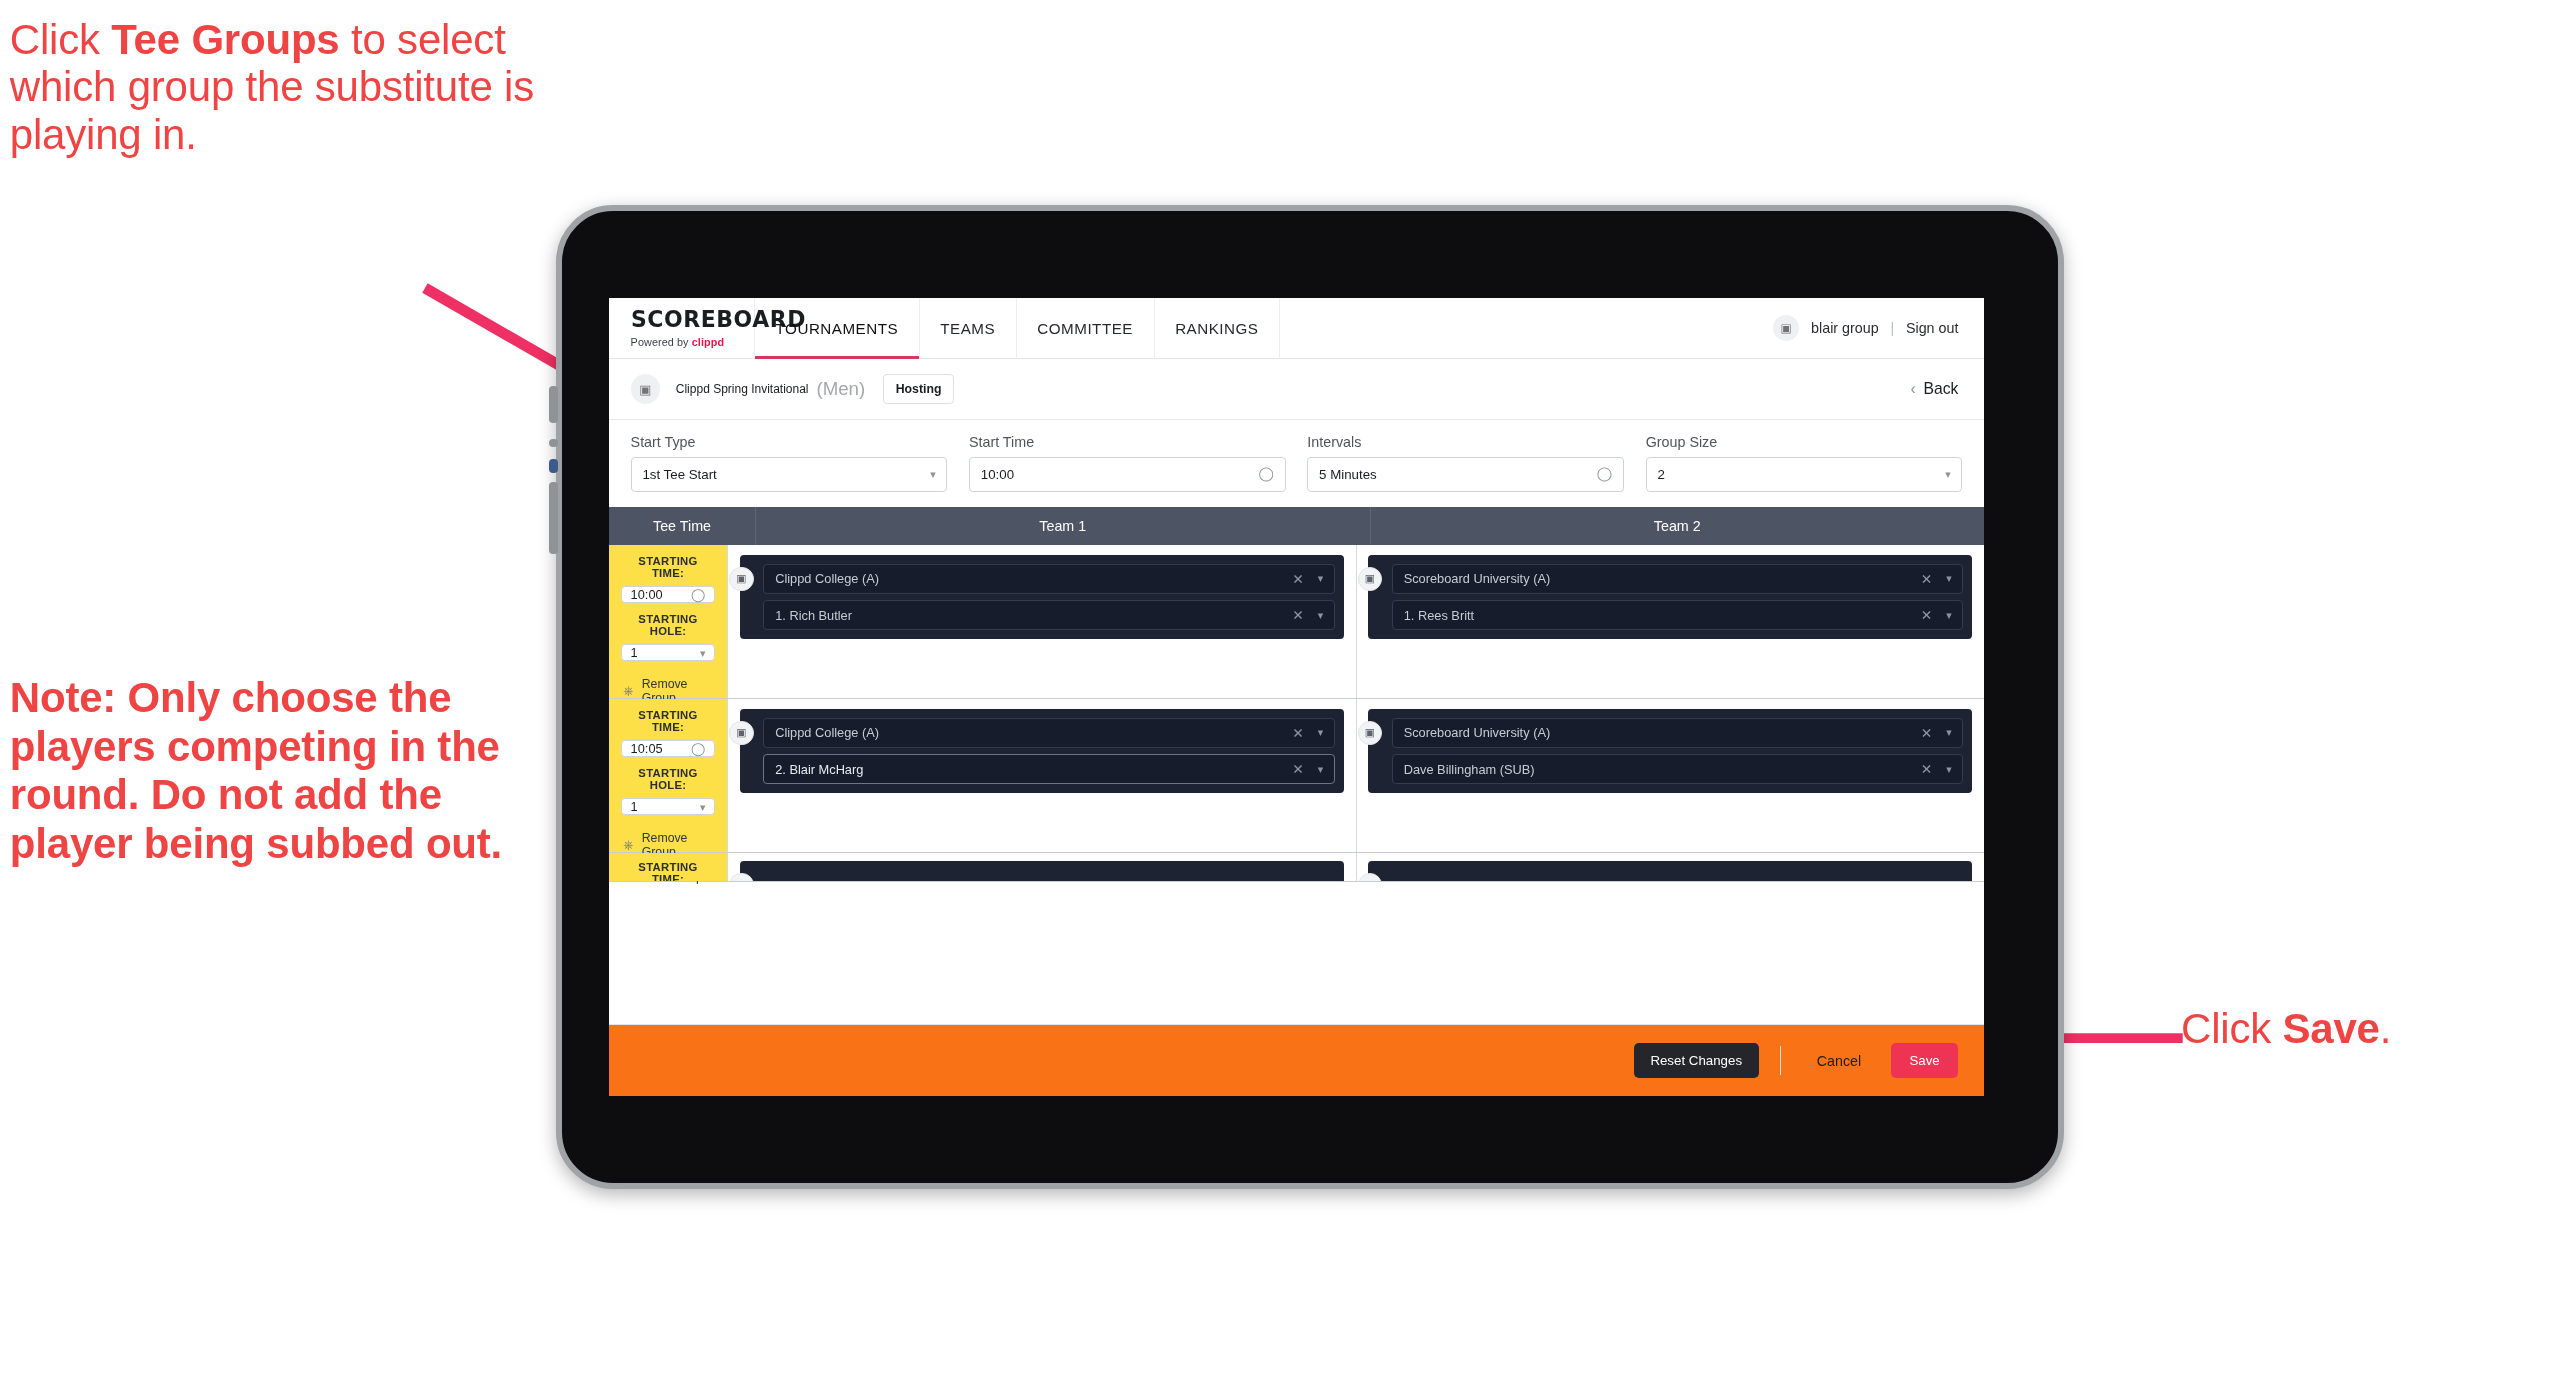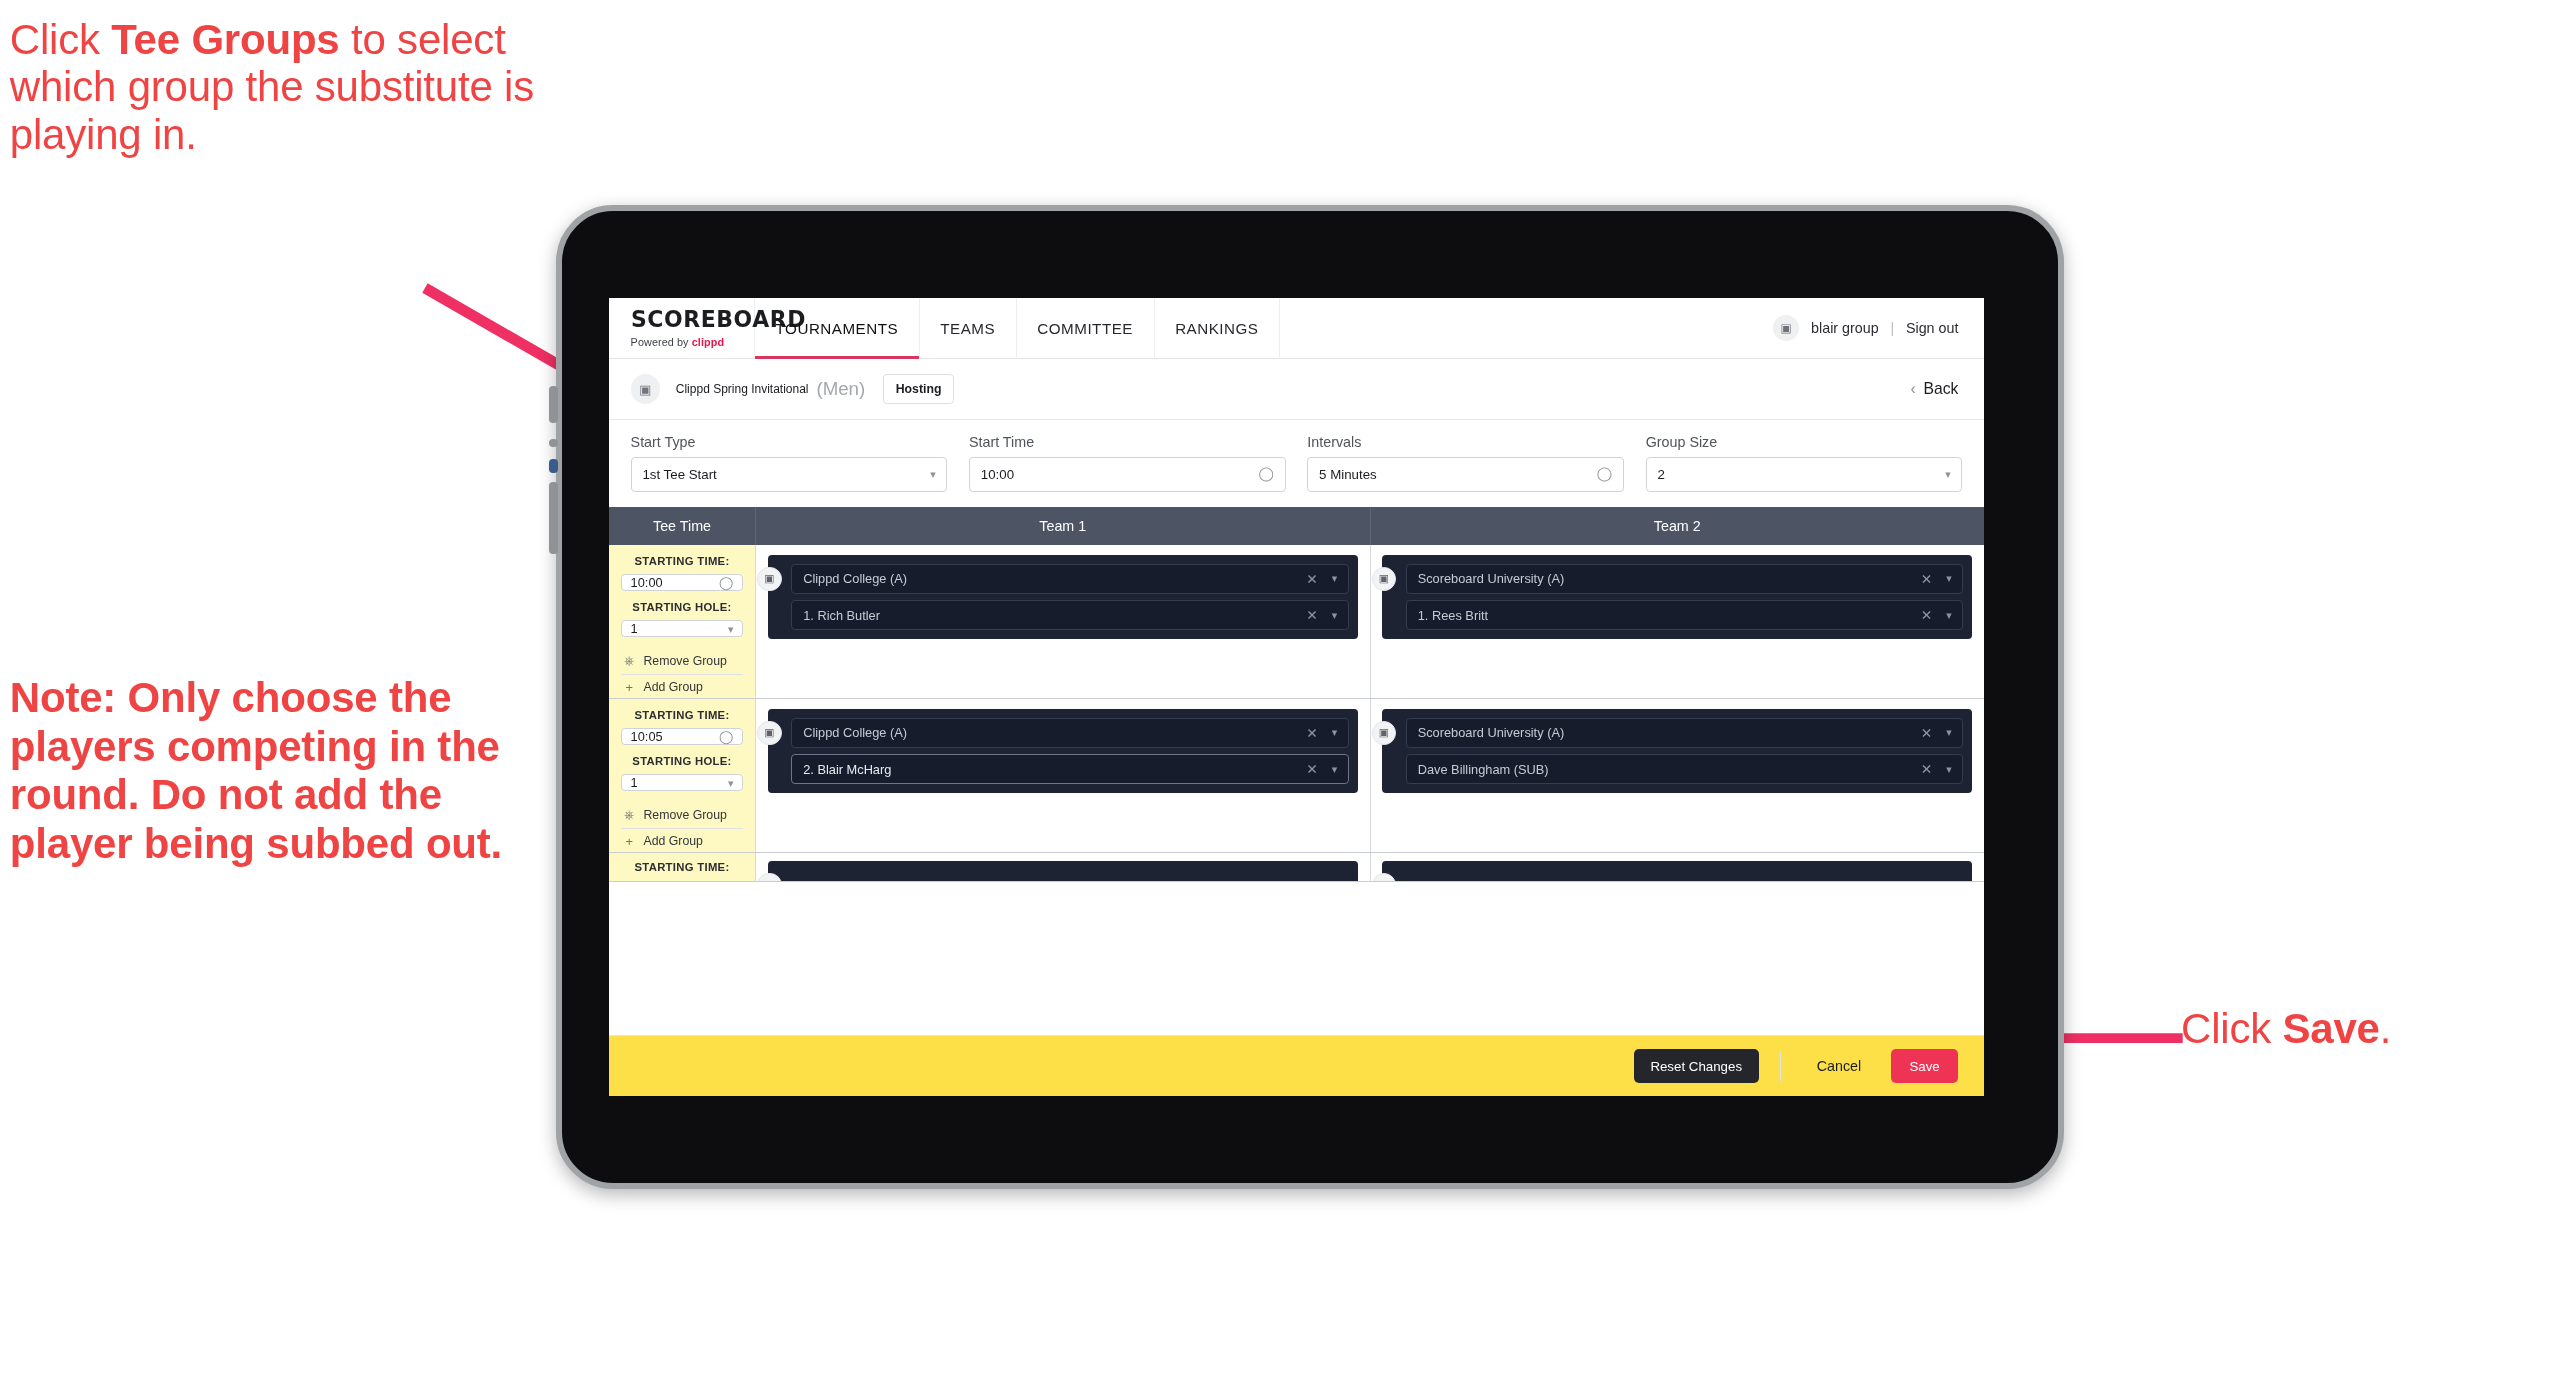--- a/index.html
+++ b/index.html
@@ -141,22 +141,22 @@
   .th {
     color: #fff; font-size: 14.3px; text-align: center;
     padding: 10.8px 0; font-weight: 400;
   }
   .th.tee { width: 147px; border-right: 1px solid #5e6573; }
   .th.team { flex: 1; border-right: 1px solid #5e6573; }
   .th.team:last-child { border-right: none; }
 
   .grp-row { display: flex; border-bottom: 1px solid #c9ccd1; }
   .teecol {
-    width: 147px; padding: 9.8px 11.8px 7.9px 11.8px;
-    border-right: 1px solid #d6d9dd; background: #fef9c3;
+    width: 119px; padding: 9.8px 11.8px 7.9px 11.8px;
+    border-right: 1px solid #d6d9dd; background: #fde047;
     display: flex; flex-direction: column; align-items: center;
   }
   .tee-lbl {
     font-size: 11.3px; font-weight: 700; color: #2b2d31;
     letter-spacing: 0.3px; margin-bottom: 6.9px; text-align: center;
   }
   .tee-field {
     width: 100%; height: 30.5px; border: 1px solid #cfd3d8; border-radius: 3.9px;
     display: flex; align-items: center; padding: 0 8.8px;
     font-size: 12.8px; color: #1b1d21; background: #fff; margin-bottom: 10.8px;
@@ -196,22 +196,22 @@
   .pill:last-child { margin-bottom: 0; }
   .pill.hl { border-color: #6d7588; color: #e7eaef; }
   .pill .nm { flex: 1; }
   .pill .x { color: #8c93a2; font-size: 13.8px; margin-right: 13.8px; cursor: pointer; }
   .pill .sp { color: #8c93a2; font-size: 10.8px; line-height: .62; display: flex; flex-direction: column; }
 
   .grp-row.partial { height: 29.5px; overflow: hidden; }
 
   
   .footer {
-    position: absolute; left: 0; right: 0; bottom: 0; height: 61px;
-    background: #fde047; border-top: 1px solid #e3e5e8;
+    position: absolute; left: 0; right: 0; bottom: 0; height: 72px;
+    background: #f97316; border-top: 1px solid #e3e5e8;
     display: flex; align-items: center; justify-content: flex-end;
     gap: 0; padding-right: 25.6px;
   }
   .btn-reset {
     background: #24262b; color: #fff; font-size: 13.3px;
     padding: 9.8px 16.7px; border-radius: 4.9px; border: none; cursor: pointer;
   }
   .fdiv { width: 1px; height: 29.5px; background: #dfe2e5; margin: 0 21.6px; }
   .btn-cancel {
     background: transparent; border: none; color: #1b1d21;

